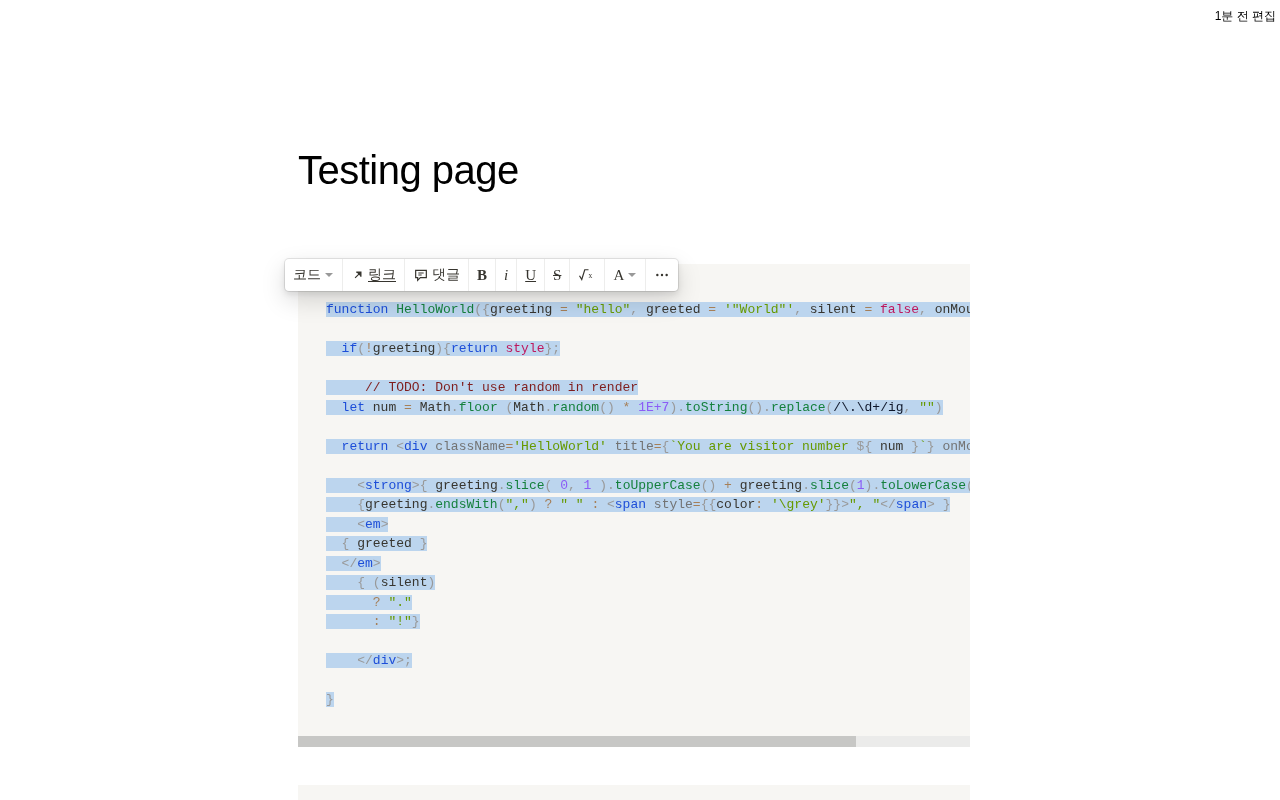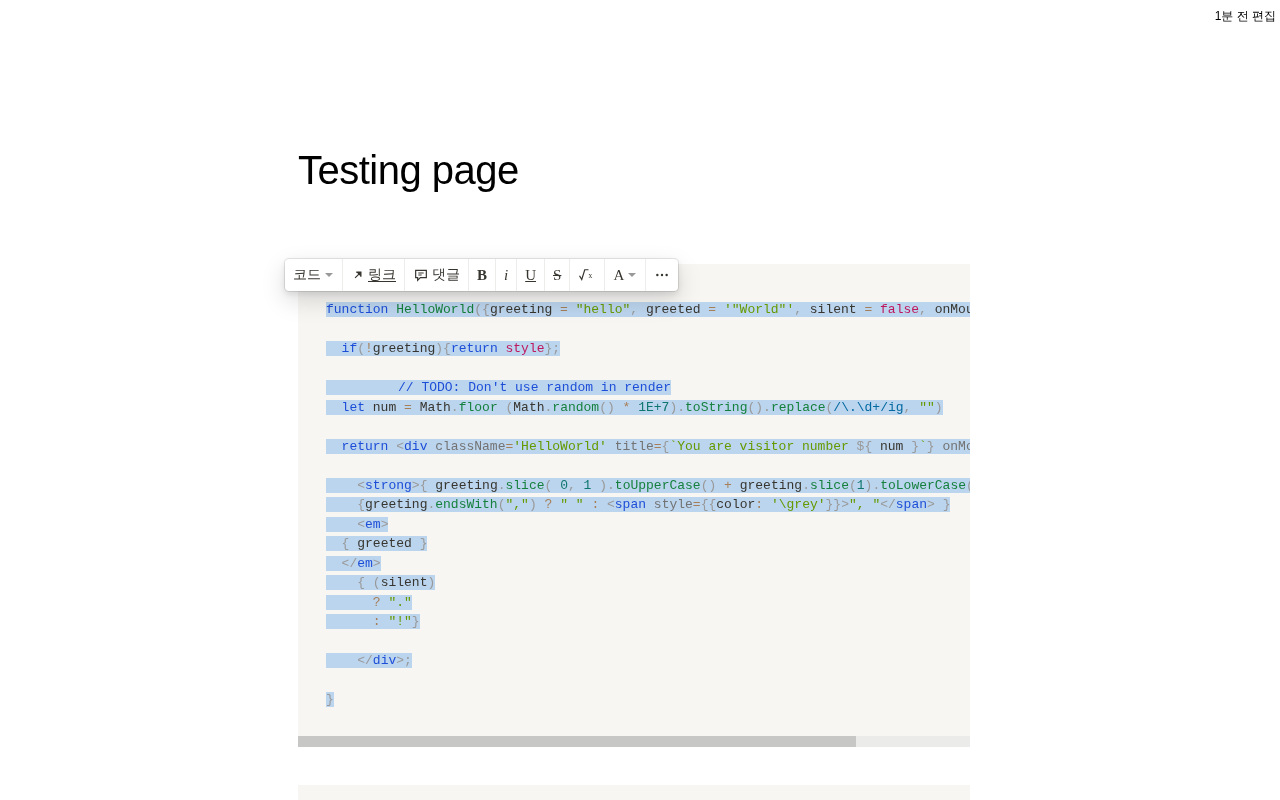--- a/index.html
+++ b/index.html
@@ -68,27 +68,27 @@
     font-size: 13px;
     line-height: 19.5px;
     color: #37352f;
     overflow: hidden;
   }
   .code-content { white-space: pre; }
   .hl { background: rgba(35,131,226,0.28); }
   .kw { color: #1d4ed8; }
   .fn { color: #15803d; }
   .str { color: #669900; }
-  .num { color: #0f766e; }
+  .num { color: #8b5cf6; }
   .bool { color: #be185d; }
   .punc { color: #999999; }
   .op { color: #a67f58; }
-  .regex { color: #0369a1; }
+  .regex { color: #0f172a; }
   .attrname { color: #737373; }
-  .comment { color: #1d4ed8; margin-left: 33px; }
+  .comment { color: #7f1d1d; }
   .scrollbar-track {
     position: absolute;
     left: 298px;
     top: 736px;
     width: 672px;
     height: 11px;
     background: #ebebea;
   }
   .scrollbar-thumb {
     position: absolute;

